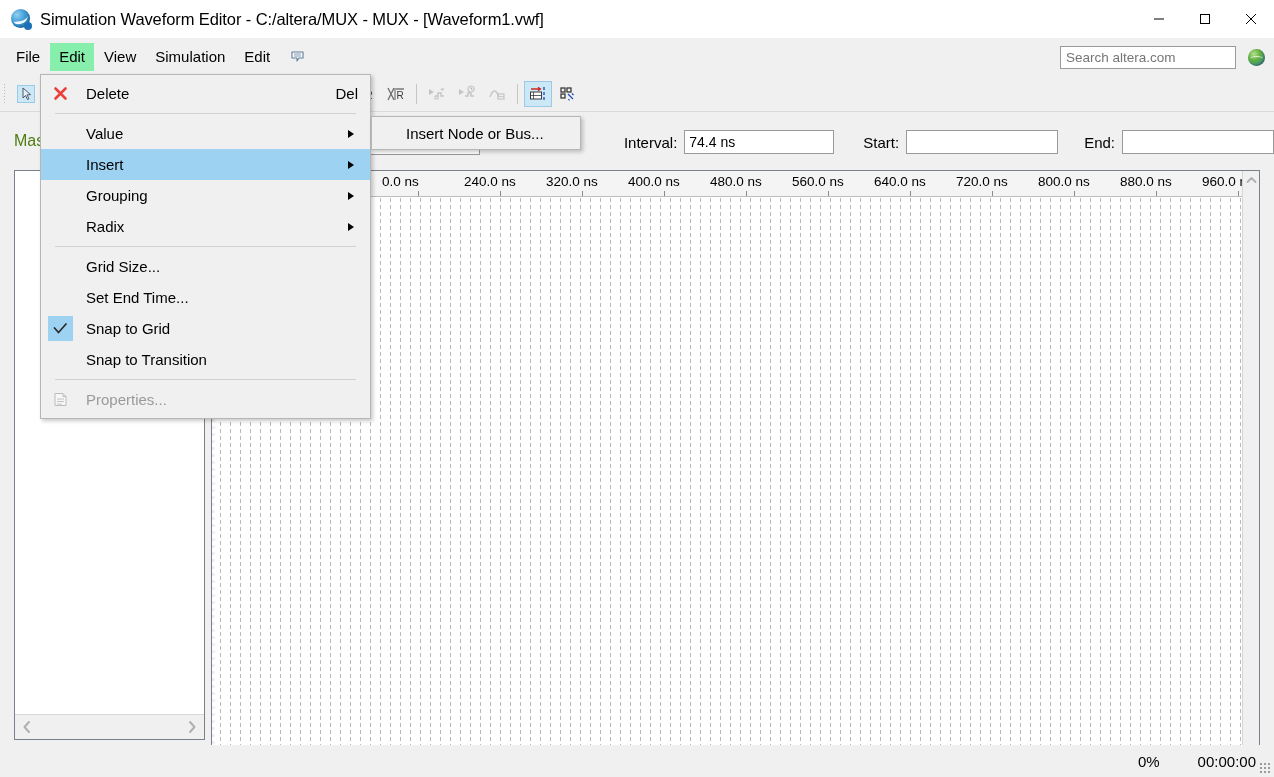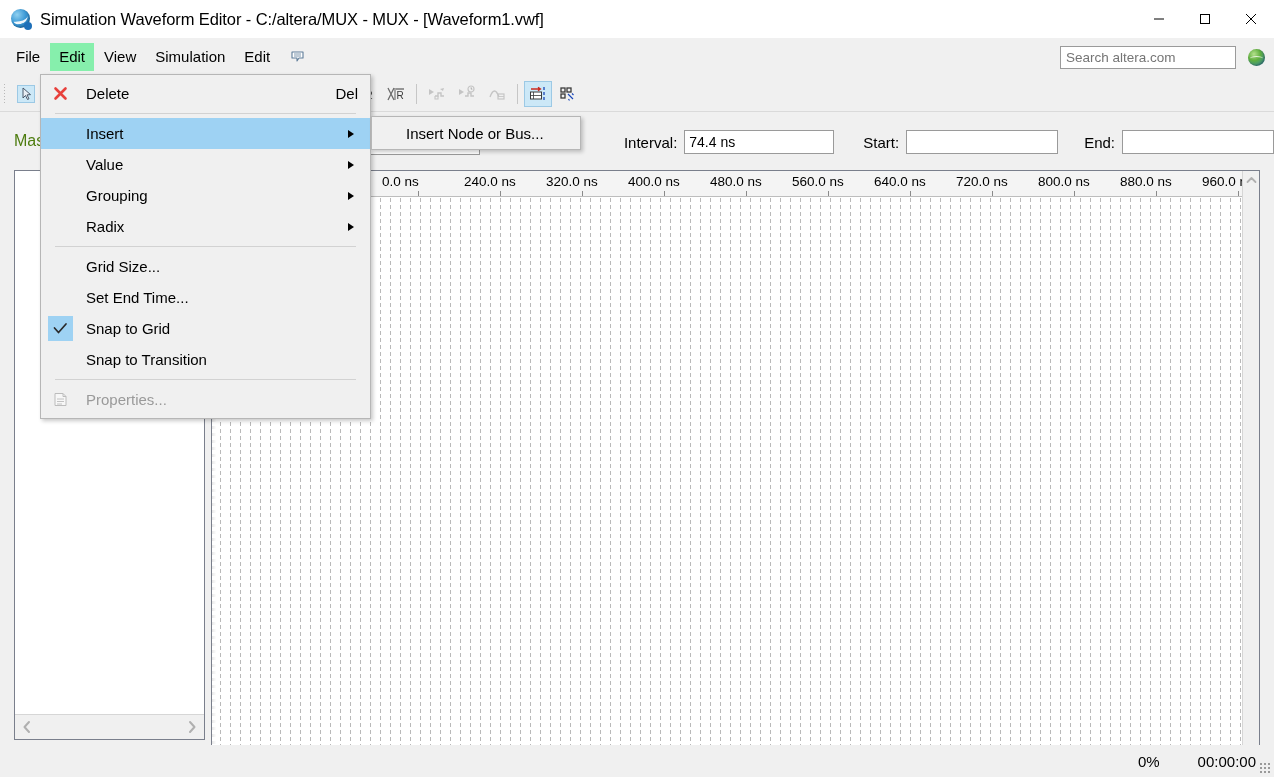--- a/index.html
+++ b/index.html
@@ -486,27 +486,27 @@
         <svg width="15" height="15" viewBox="0 0 15 15">
           <path d="M2.5 2.5 L12.5 12.5 M12.5 2.5 L2.5 12.5" stroke="#e8413c" stroke-width="2.6" stroke-linecap="round"></path>
         </svg>
       </div>
       <span>Delete</span>
       <span class="accel">Del</span>
     </div>
 
     <div class="mi-sep"></div>
 
+    <div class="mi">
+      <span>Value</span>
+      <span class="arrow"></span>
+    </div>
+
     <div class="mi sel">
       <span>Insert</span>
-      <span class="arrow"></span>
-    </div>
-
-    <div class="mi">
-      <span>Value</span>
       <span class="arrow"></span>
     </div>
 
     <div class="mi">
       <span>Grouping</span>
       <span class="arrow"></span>
     </div>
 
 
     <div class="mi">

